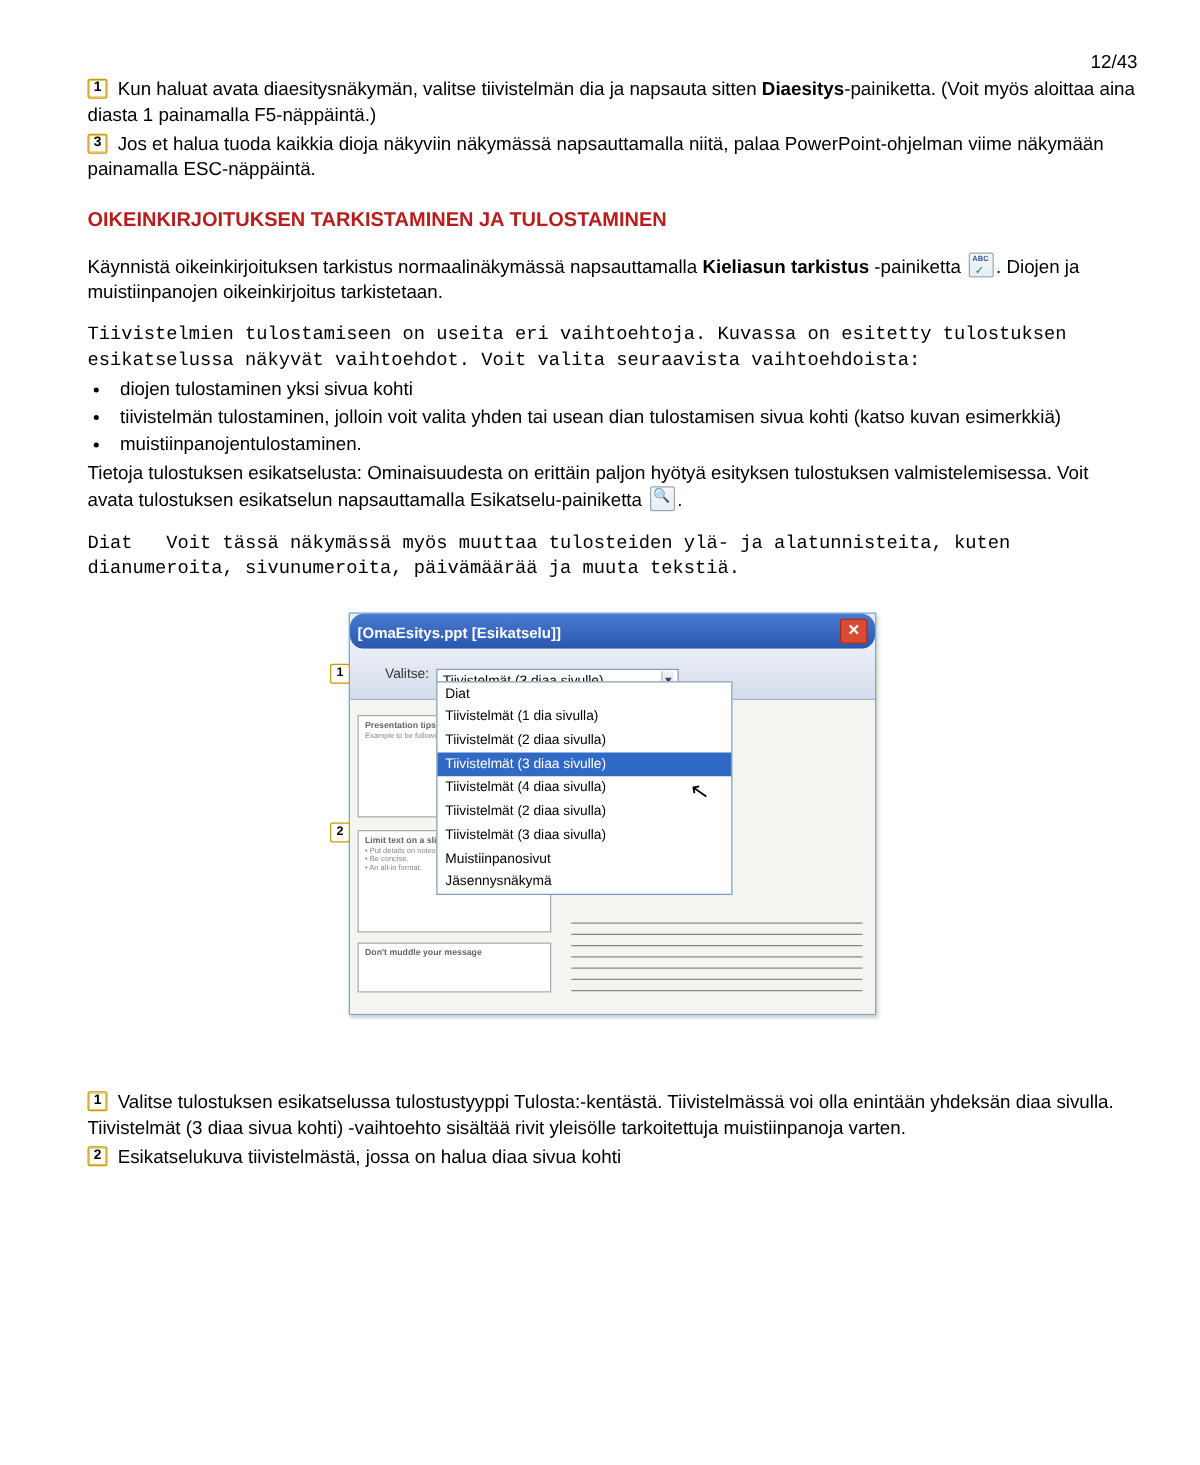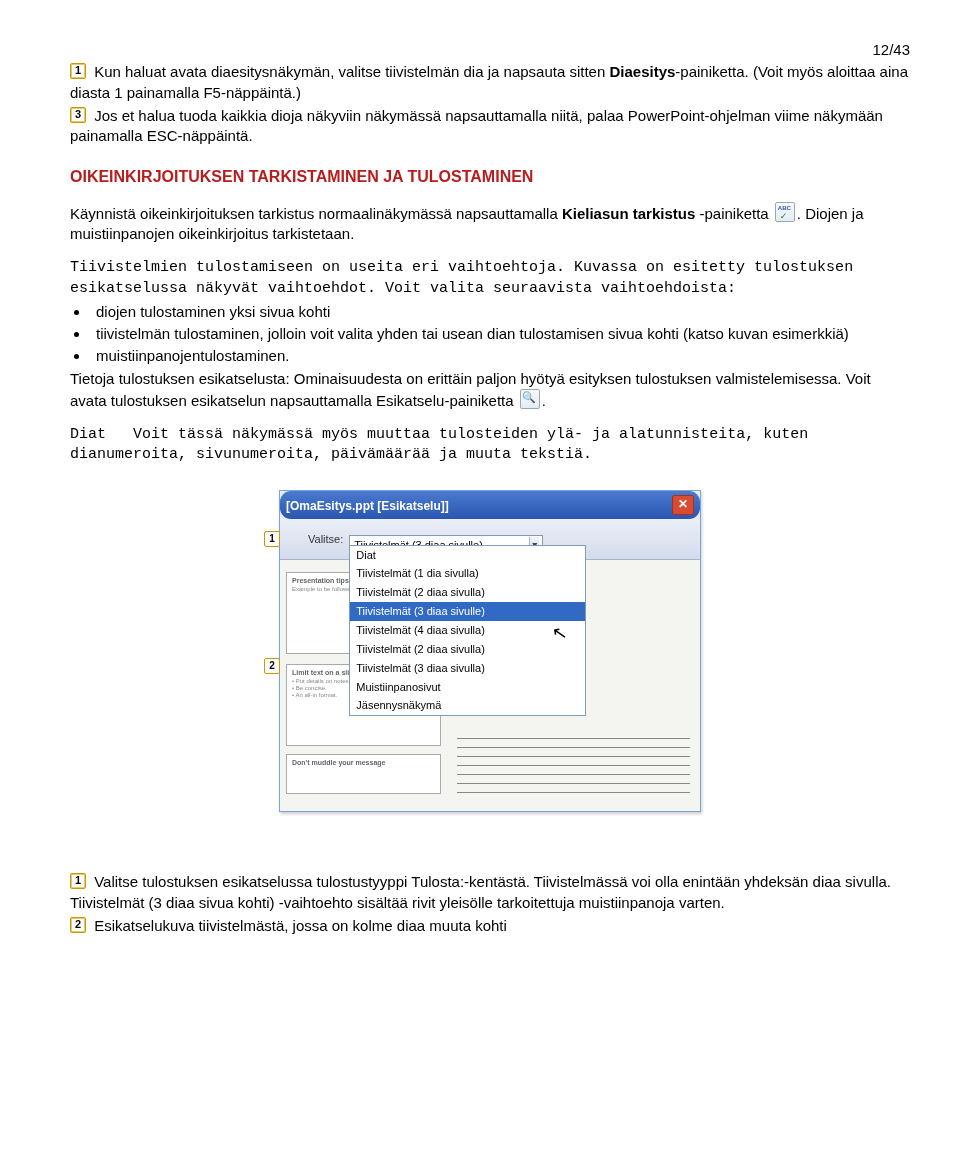--- a/index.html
+++ b/index.html
@@ -303,14 +303,14 @@
     </div>
   </div>
 </div>
 
 <p>
   <span class="bullet-number">1</span>
   <span>Valitse tulostuksen esikatselussa tulostustyyppi Tulosta:-kentästä. Tiivistelmässä voi olla enintään yhdeksän diaa sivulla. Tiivistelmät (3 diaa sivua kohti) -vaihtoehto sisältää rivit yleisölle tarkoitettuja muistiinpanoja varten.</span>
 </p>
 <p>
   <span class="bullet-number">2</span>
-  <span>Esikatselukuva tiivistelmästä, jossa on kolme diaa muuta kohti</span>
+  <span>Esikatselukuva tiivistelmästä, jossa on halua diaa sivua kohti</span>
 </p>
 
 </body></html>

